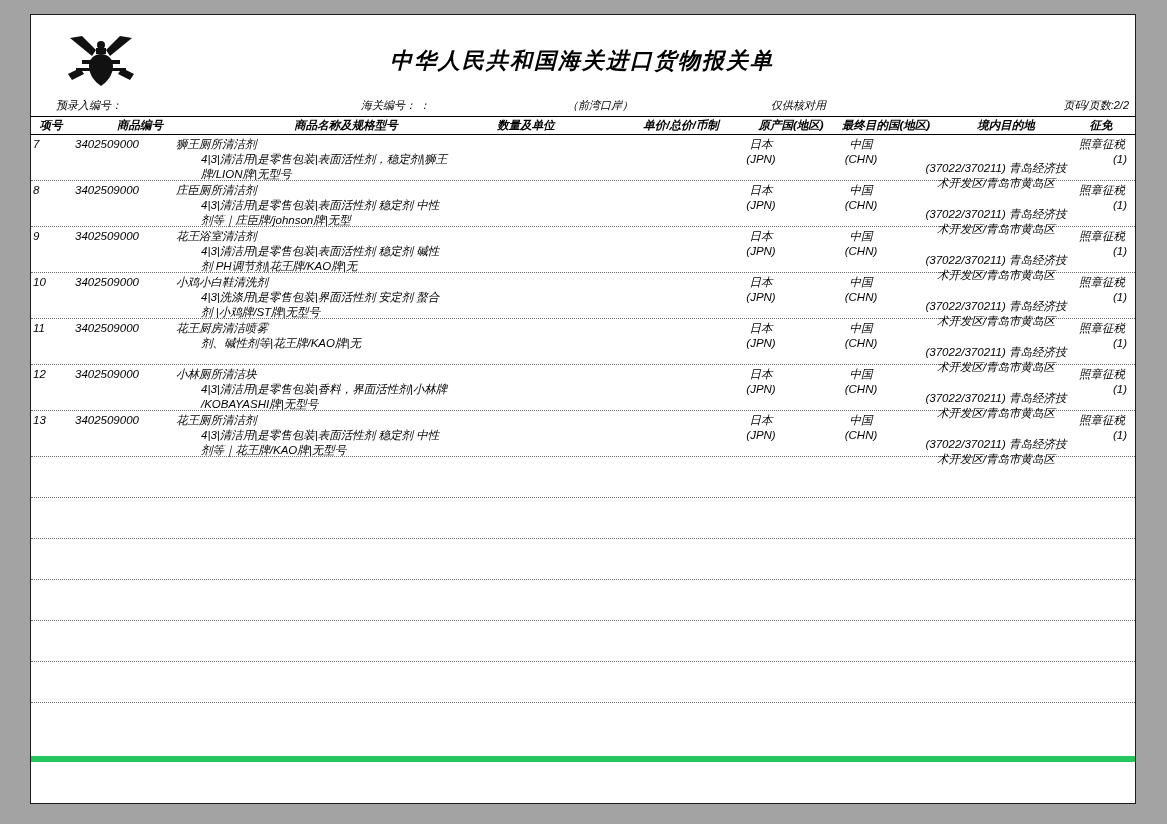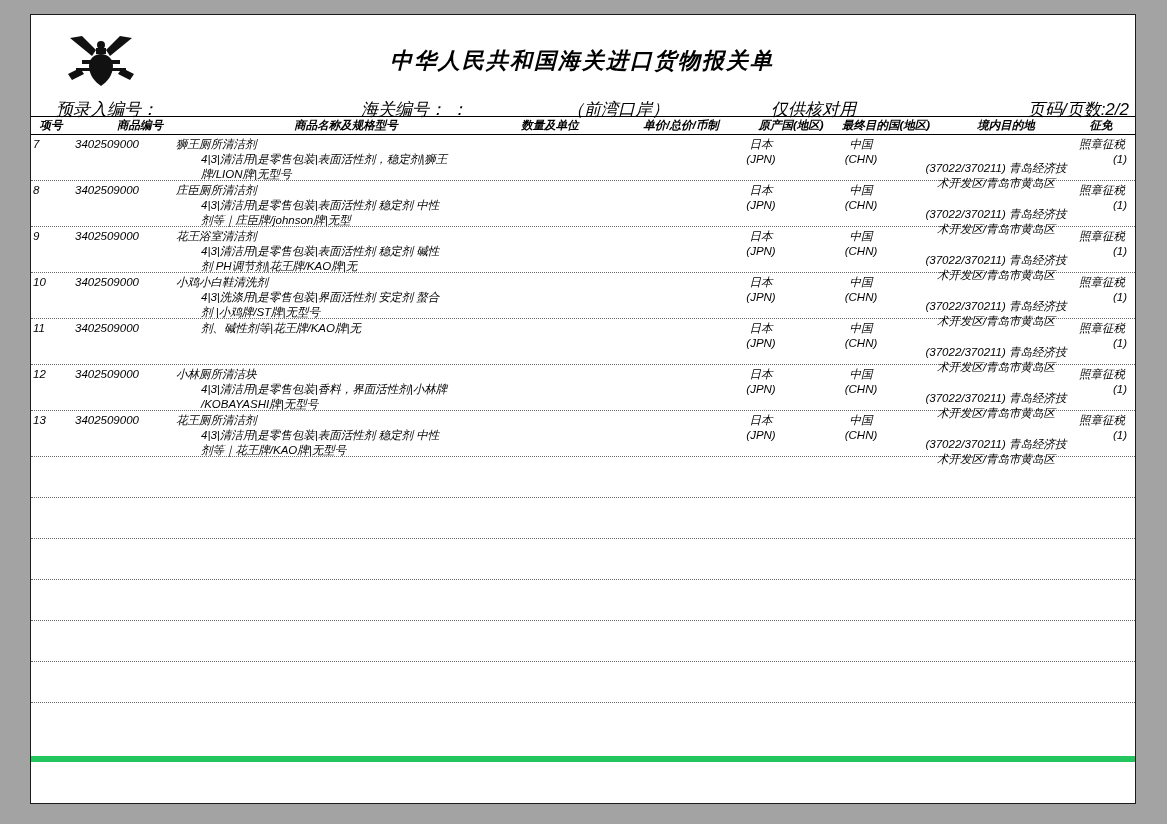--- a/index.html
+++ b/index.html
@@ -60,21 +60,21 @@
     letter-spacing: 2px;
     font-family: "Liberation Serif", serif;
   }
   
   .subhead {
     position: absolute;
     left: 31px;
     top: 96px;
     width: 1104px;
     height: 18px;
-    font-size: 17px;
+    font-size: 11px;
     font-family: "Liberation Sans", sans-serif;
   }
   .subhead span {
     position: absolute;
     white-space: nowrap;
   }
   .sh-pre   { left: 25px;  top: 2px; }
   .sh-cus   { left: 330px; top: 2px; }
   .sh-port  { left: 536px; top: 2px; }
   .sh-only  { left: 740px; top: 2px; }
@@ -101,21 +101,21 @@
   }
   .thead .th {
     position: absolute;
     top: 1px;
     text-align: center;
     white-space: nowrap;
   }
   .th-seq   { left: 0px;   width: 40px; }
   .th-code  { left: 44px;  width: 130px; }
   .th-name  { left: 180px; width: 270px; }
-  .th-qty   { left: 444px; width: 150px; }
+  .th-qty   { left: 420px; width: 150px; }
   .th-price { left: 560px; width: 180px; }
   .th-orig  { left: 700px; width: 120px; }
   .th-dest  { left: 790px; width: 130px; }
   .th-domdest { left: 900px; width: 150px; }
   .th-levy  { left: 1040px; width: 60px; }
 
   .row {
     position: relative;
     border-bottom: 1px dotted #6b6b6b;
     min-height: 46px;
@@ -296,20 +296,21 @@
           </div>
           <div class="c c-levy">
             <span class="sub l1">照章征税</span>
             <span class="l2">(1)</span>
           </div>
         </div>
         <div class="row">
           <div class="c c-seq">11</div>
           <div class="c c-code">3402509000</div>
           <div class="c c-name">
+            <span class="ln1">花王厨房清洁喷雾</span>
             <span class="ln3">剂、碱性剂等|花王牌/KAO牌|无</span>
           </div>
           <div class="c c-orig">
             <span class="sub s1">日本</span>
             <span class="sub s2">(JPN)</span>
           </div>
           <div class="c c-dest">
             <span class="sub s1">中国</span>
             <span class="sub s2">(CHN)</span>
           </div>

